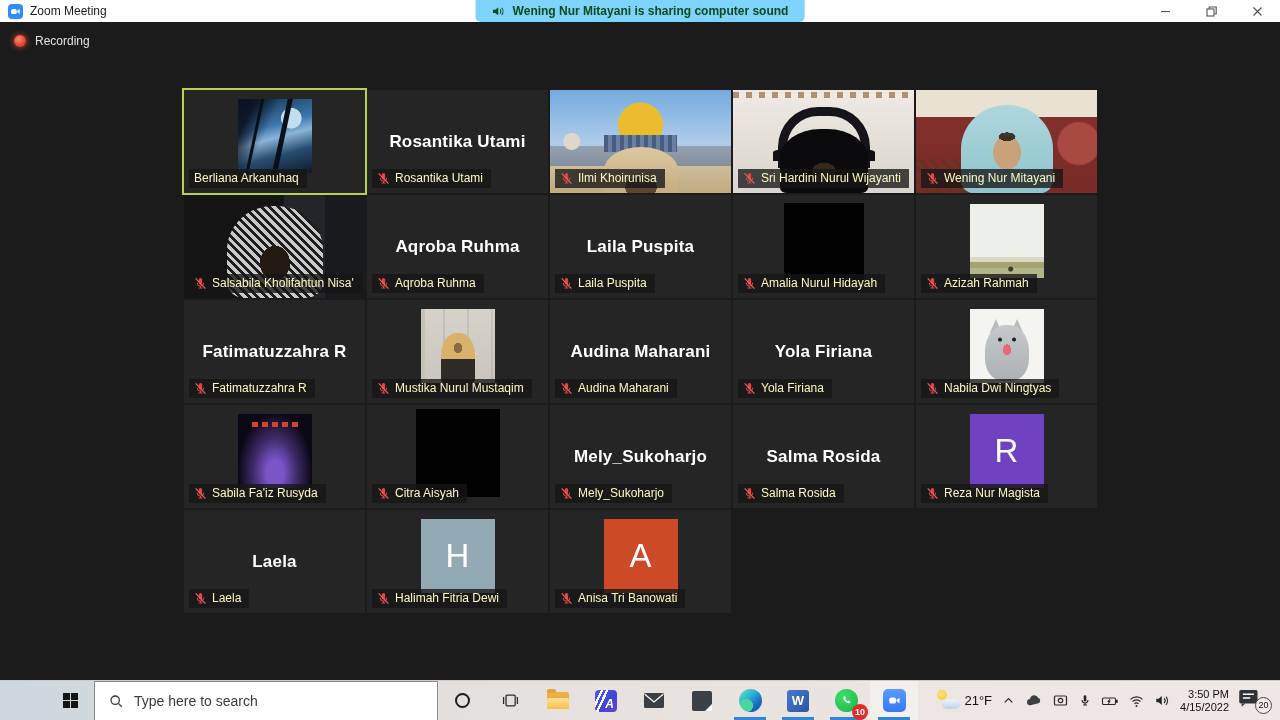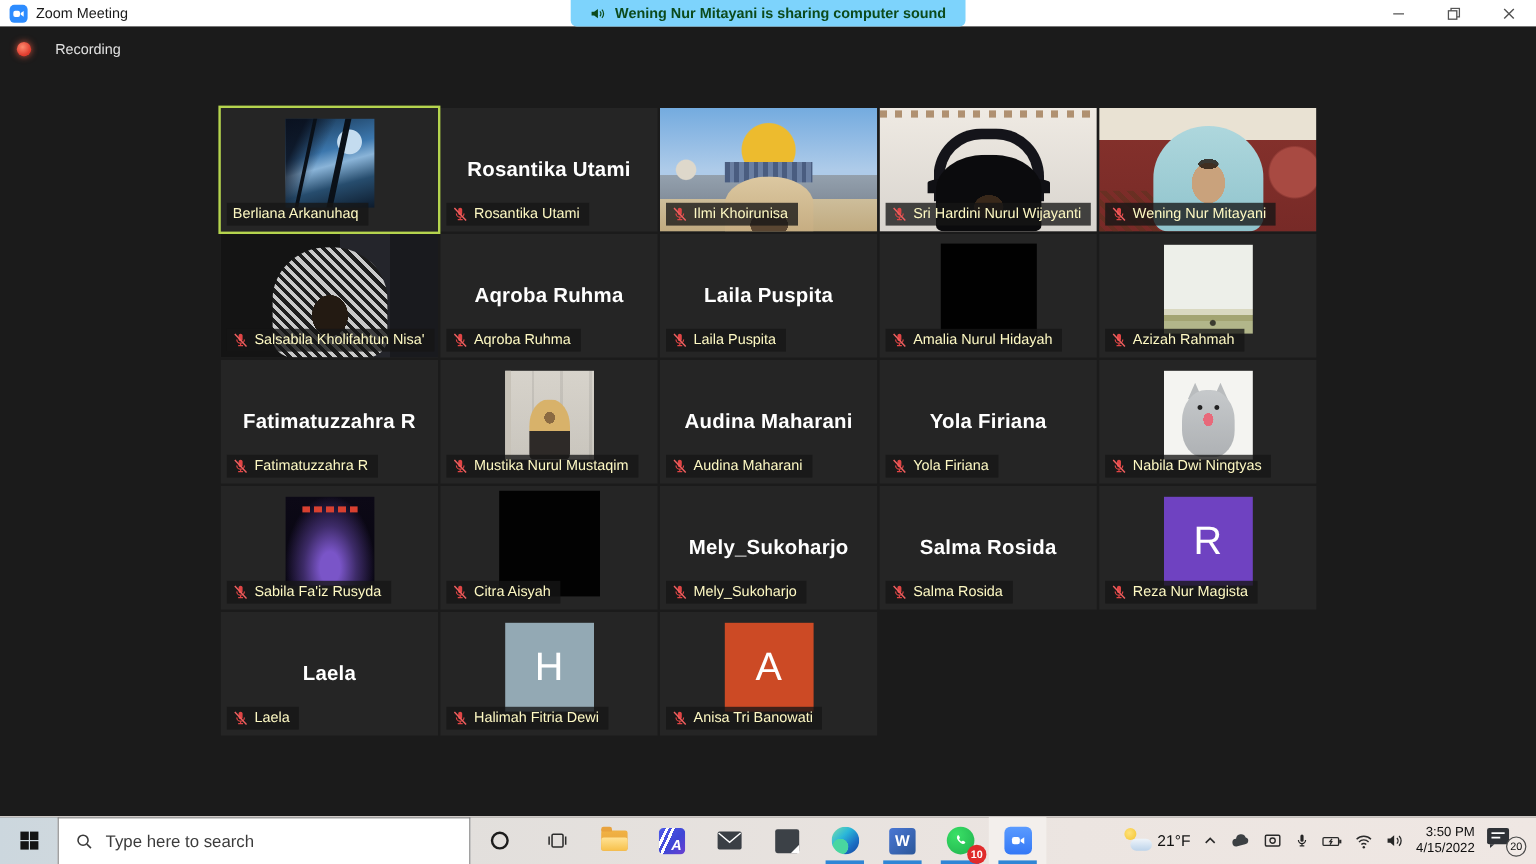--- a/index.html
+++ b/index.html
@@ -15,21 +15,21 @@
   .win-controls{ position:absolute; right:0; top:0; height:22px; display:flex; }
   .win-btn{ width:46px; height:22px; display:flex; align-items:center; justify-content:center; color:#555; }
 
   
   .share-banner{ position:absolute; top:0; left:50%; transform:translateX(-50%);
                  height:22px; padding:0 16px; background:#7dd3fc; border-radius:0 0 5px 5px;
                  display:flex; align-items:center; gap:8px; z-index:40;}
   .share-banner-text{ font-size:12px; font-weight:bold; color:#0c4a1c; }
 
   
-  .recording{ position:absolute; top:34px; left:14px; display:flex; align-items:center; gap:20px; z-index:5;}
+  .recording{ position:absolute; top:34px; left:14px; display:flex; align-items:center; gap:9px; z-index:5;}
   .rec-dot{ width:12px; height:12px; border-radius:50%;
             background:radial-gradient(circle at 40% 35%, #ff8a6e, #e03c2e 65%);
             box-shadow:0 0 6px rgba(255,96,70,.8); }
   .rec-text{ font-size:12px; color:#e2e2e2; }
 
   
   .grid{ position:absolute; left:184px; top:90px; display:grid;
          grid-template-columns:repeat(5, 181px); grid-auto-rows:103px; gap:2px; z-index:2;}
   .tile{ position:relative; background:#252525; overflow:hidden; }
   .tile.active{ box-shadow:0 0 0 2px #b5d44e; z-index:3; }
@@ -114,21 +114,21 @@
   .scene-lathifa::after{ content:''; position:absolute; bottom:0; left:50%; transform:translateX(-50%);
       width:48px; height:56px; border-radius:50% 50% 18% 18%;
       background:radial-gradient(ellipse 12px 15px at 50% 55%, #c59a72 0 60%, rgba(0,0,0,0) 61%),
                  linear-gradient(#f2f2f0,#dadad8); }
   .scene-black-square{ background:#010101; width:80px; height:80px; top:8px; }
   .scene-citra-black{ background:#020202; width:84px; height:88px; top:4px; }
 
   
   .taskbar{ position:absolute; bottom:0; left:0; width:1280px; height:40px;
             background:linear-gradient(90deg,#ccd7de 0,#e2dfdc 30%,#ece5e1 70%,#efe7e3 100%);
-            border-top:1px solid #cfcac7; display:flex; align-items:stretch; z-index:30;}
+            border-top:1px solid #cfcac7; display:flex; align-items:stretch; z-index:30;padding-left:46px;}
   .tb-btn{ width:48px; display:flex; align-items:center; justify-content:center; position:relative; }
   .start-logo{ display:grid; grid-template-columns:7px 7px; grid-auto-rows:7px; gap:1px; }
   .start-logo i{ background:#141414; }
   .search-box{ width:344px; background:#fff; border:1px solid #8a8a8a; border-bottom:none;
                display:flex; align-items:center; gap:10px; padding:0 0 0 14px; }
   .search-input{ border:none; outline:none; font-size:14px; color:#3c3c3c; width:270px;
                  font-family:"Liberation Sans", sans-serif; background:transparent; }
   .search-input::placeholder{ color:#3c3c3c; opacity:1; }
   .cortana-ring{ width:15px; height:15px; border:2px solid #1c1c1c; border-radius:50%; }
   .app-btn{ position:relative; }

